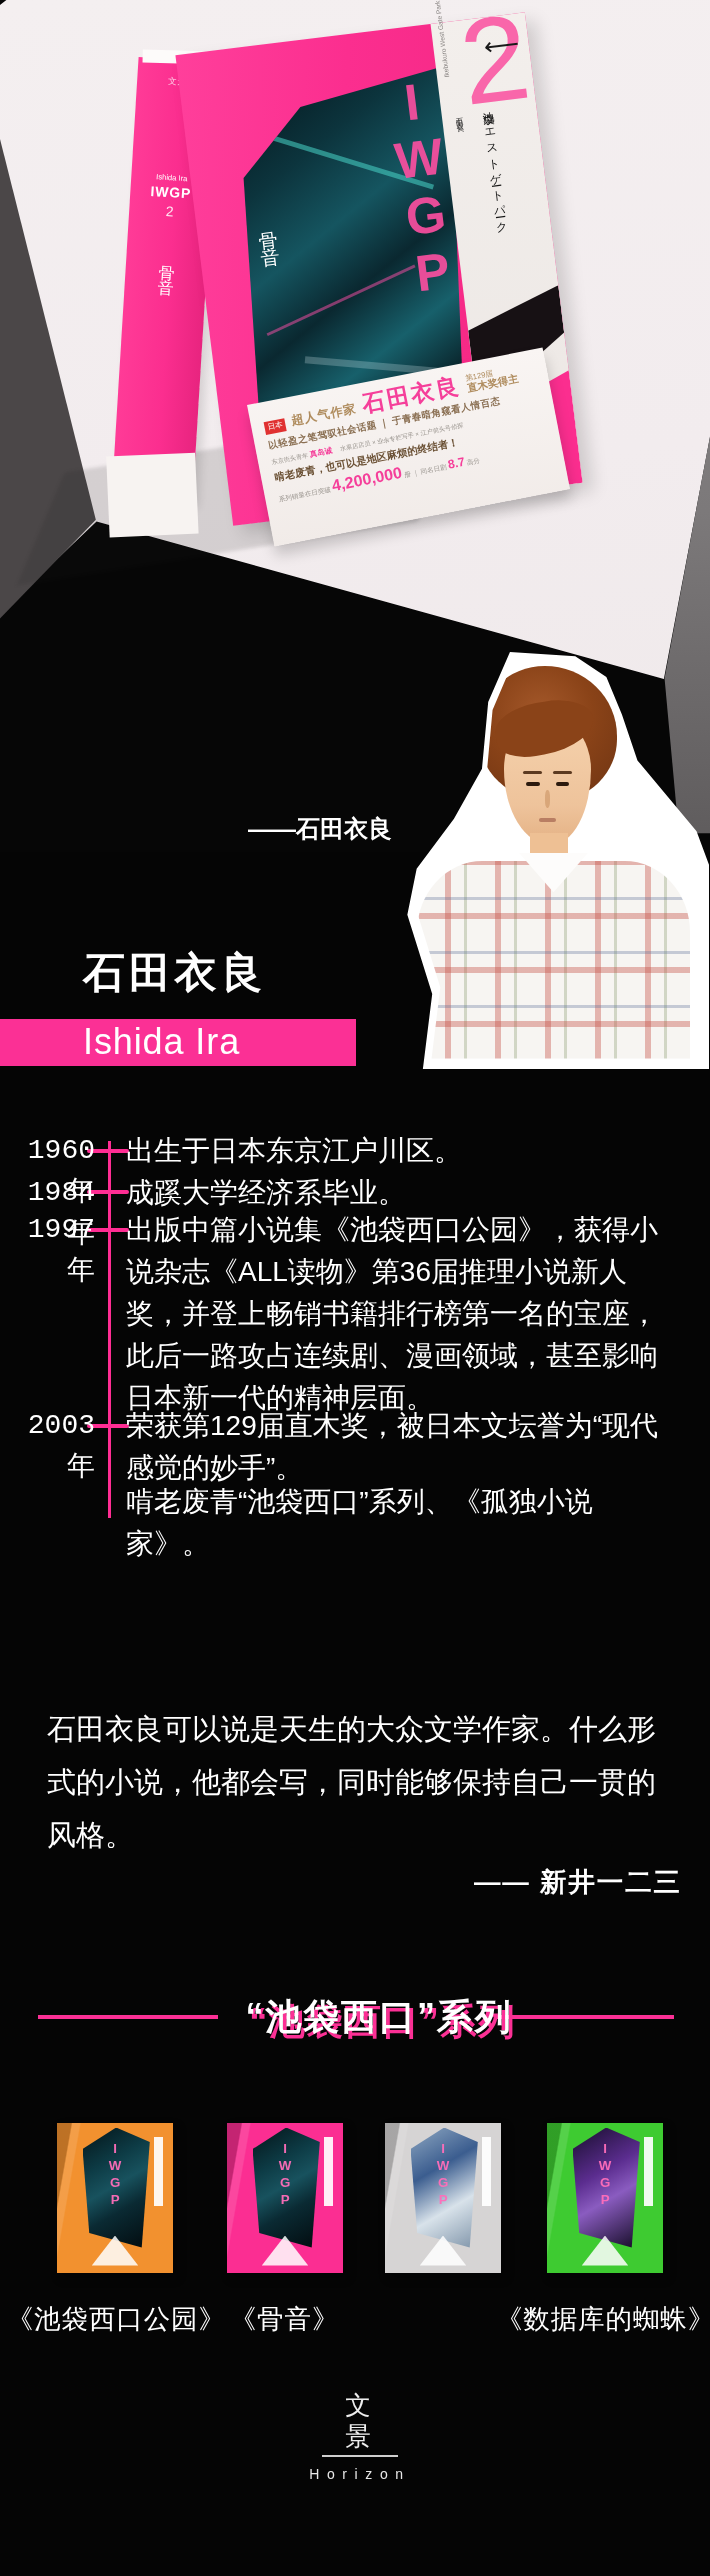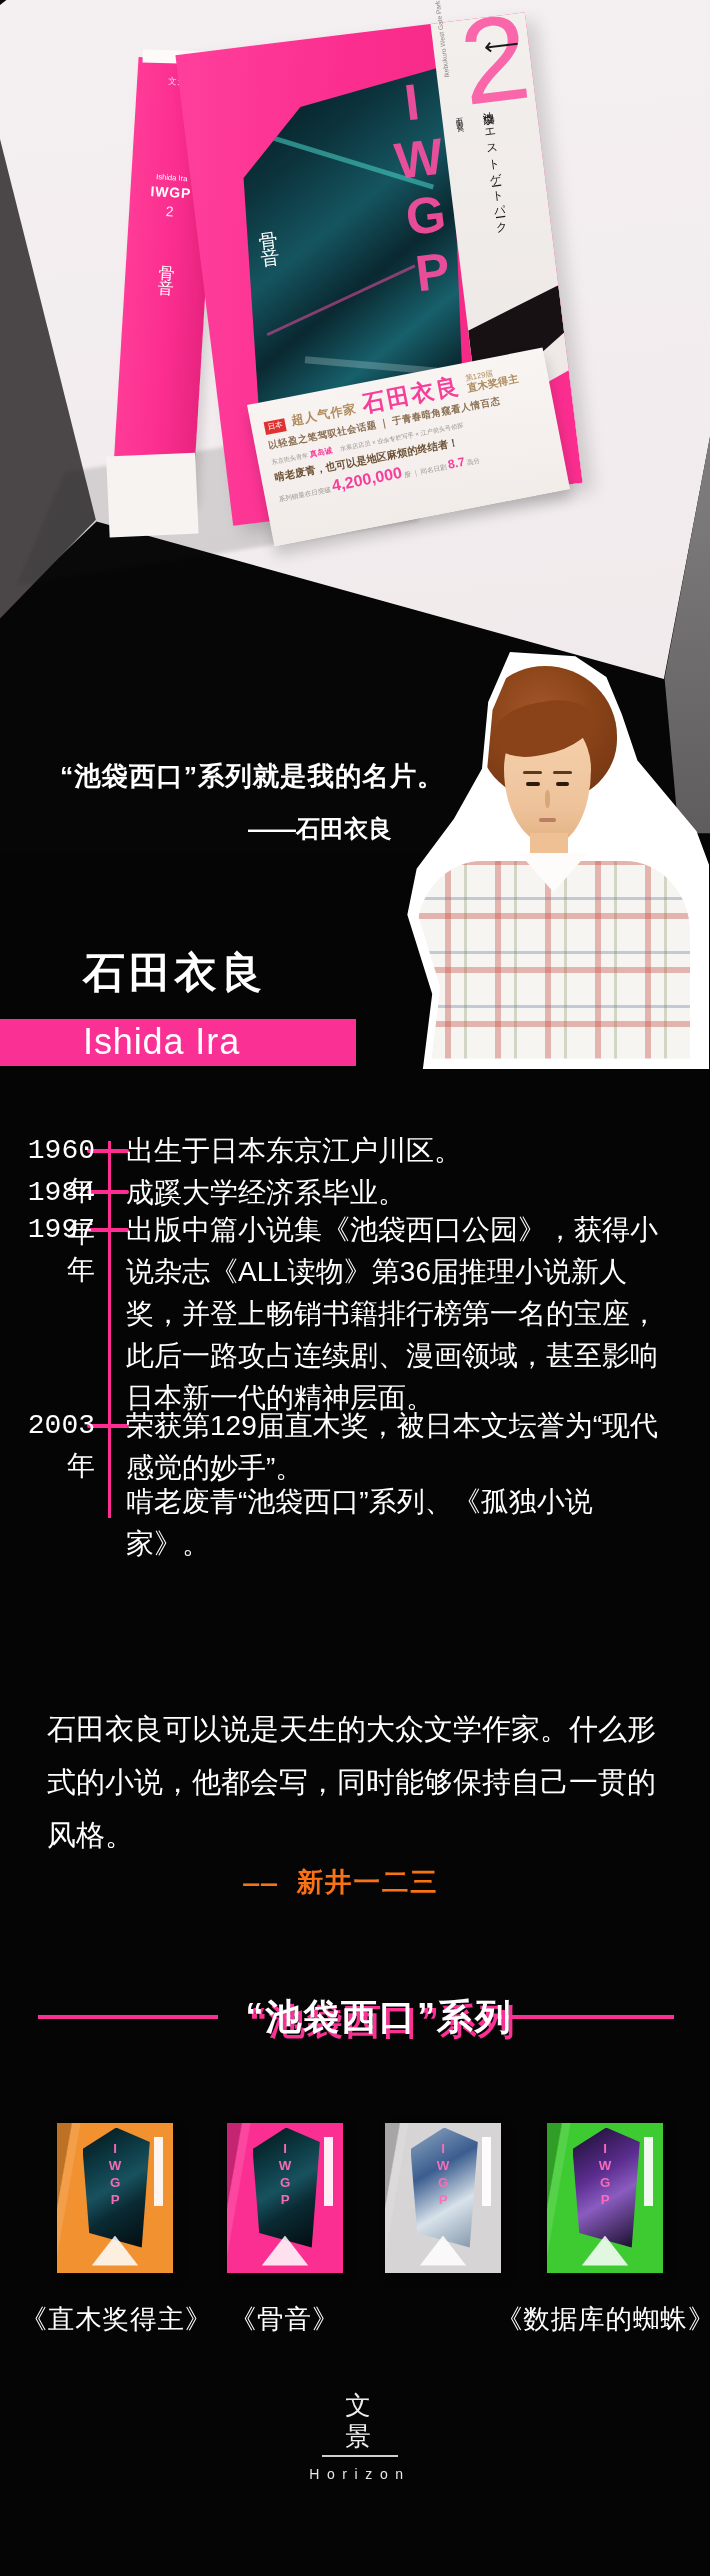--- a/index.html
+++ b/index.html
@@ -104,21 +104,21 @@
   #tl-line{top:1141px;left:108px;width:2.8px;height:377px;background:#ff2d93;}
   .tl-tick{left:87px;width:42px;height:3.8px;background:#ff2d93;border-radius:1.9px;}
   .tl-row{left:0;width:710px;font-size:28px;line-height:42px;color:#fff;}
   .tl-year{position:absolute;left:0;top:0;width:95px;text-align:right;font-family:Liberation Mono, monospace;}
   .tl-text{position:absolute;left:126px;top:0;width:547px;}
 
   
   #rev-badge{top:1601px;left:0;width:186px;height:61px;background:#fb3095;color:#fff;
     font-size:36px;font-weight:bold;text-align:center;line-height:61px;letter-spacing:1.9px;}
   #rev-text{top:1703px;left:47px;width:627px;font-size:29px;line-height:53px;color:#fff;}
-  #rev-attr{top:1864px;left:0;width:682px;text-align:center;font-size:26.5px;font-weight:bold;color:#f97316;letter-spacing:1.9px;font-family:Liberation Mono, monospace;}
+  #rev-attr{top:1864px;left:0;width:682px;text-align:right;font-size:26.5px;font-weight:bold;color:#ffffff;letter-spacing:1.9px;}
 
   
   #series-title{top:1993px;left:0;width:710px;text-align:center;font-size:36px;font-weight:bold;color:#fff;
     text-shadow:3.8px 4.7px 0 #fb3095;letter-spacing:1.9px;padding-left:24px;}
   .series-line{top:2015px;width:180px;height:3.8px;background:#fb3095;}
   #line-l{left:38px;} #line-r{left:494px;}
   .mini-book{top:2123px;width:116px;height:150px;box-shadow:3.8px 4.7px 9.5px rgba(0,0,0,.45);}
   .mb-edge{position:absolute;inset:0;background:linear-gradient(100deg,rgba(0,0,0,.22) 0 10%,rgba(255,255,255,.12) 11% 16%,transparent 17%);}
   .mb-panel{position:absolute;left:22%;top:3%;width:58%;height:80%;clip-path:polygon(50% 0,100% 12%,88% 100%,10% 88%,0 18%);}
   .p-teal{background:linear-gradient(150deg,#041418 0%,#0d3b45 30%,#18525e 48%,#0a2a33 66%,#020a0d 100%);}
@@ -203,21 +203,20 @@
         <span>系列销量在日突破</span>
         <span class="num">4,200,000</span>
         <span>册</span>
         <span>｜ 同名日剧</span>
         <span class="score">8.7</span>
         <span>高分</span>
       </div>
     </div>
   </div>
 
-  <div class="abs" id="quote-line">“池袋西口”系列就是我的名片。</div>
   <div class="abs" id="quote-attr">——石田衣良</div>
 
   <div class="abs" id="sticker">
     <div id="sticker-in">
       <div class="hair"></div>
       <div class="face">
         <div class="brow l"></div>
         <div class="brow r"></div>
         <div class="eye l"></div>
         <div class="eye r"></div>
@@ -292,21 +291,21 @@
     <div class="mb-strip"></div>
   </div>
   <div class="abs mini-book" style="left: 547px; background: rgb(62, 203, 49);">
     <div class="mb-edge"></div>
     <div class="mb-panel p-purple"></div>
     <div class="mb-iwgp">IWGP</div>
     <div class="mb-tri"></div>
     <div class="mb-strip"></div>
   </div>
 
-  <div class="abs book-caption" style="left:2.8px;width:227px;">《直木奖得主》</div>
+  <div class="abs book-caption" style="left:2.8px;width:227px;">《池袋西口公园》</div>
   <div class="abs book-caption" style="left:190px;width:189px;">《骨音》</div>
   <div class="abs book-caption" style="left:492px;width:227px;">《数据库的蜘蛛》</div>
 
   <div class="abs logo-cn" style="top:2388px;">文</div>
   <div class="abs logo-cn" style="top:2419px;">景</div>
   <div class="abs" id="logo-rule"></div>
   <div class="abs" id="logo-en">Horizon</div>
 
 </div>
 

